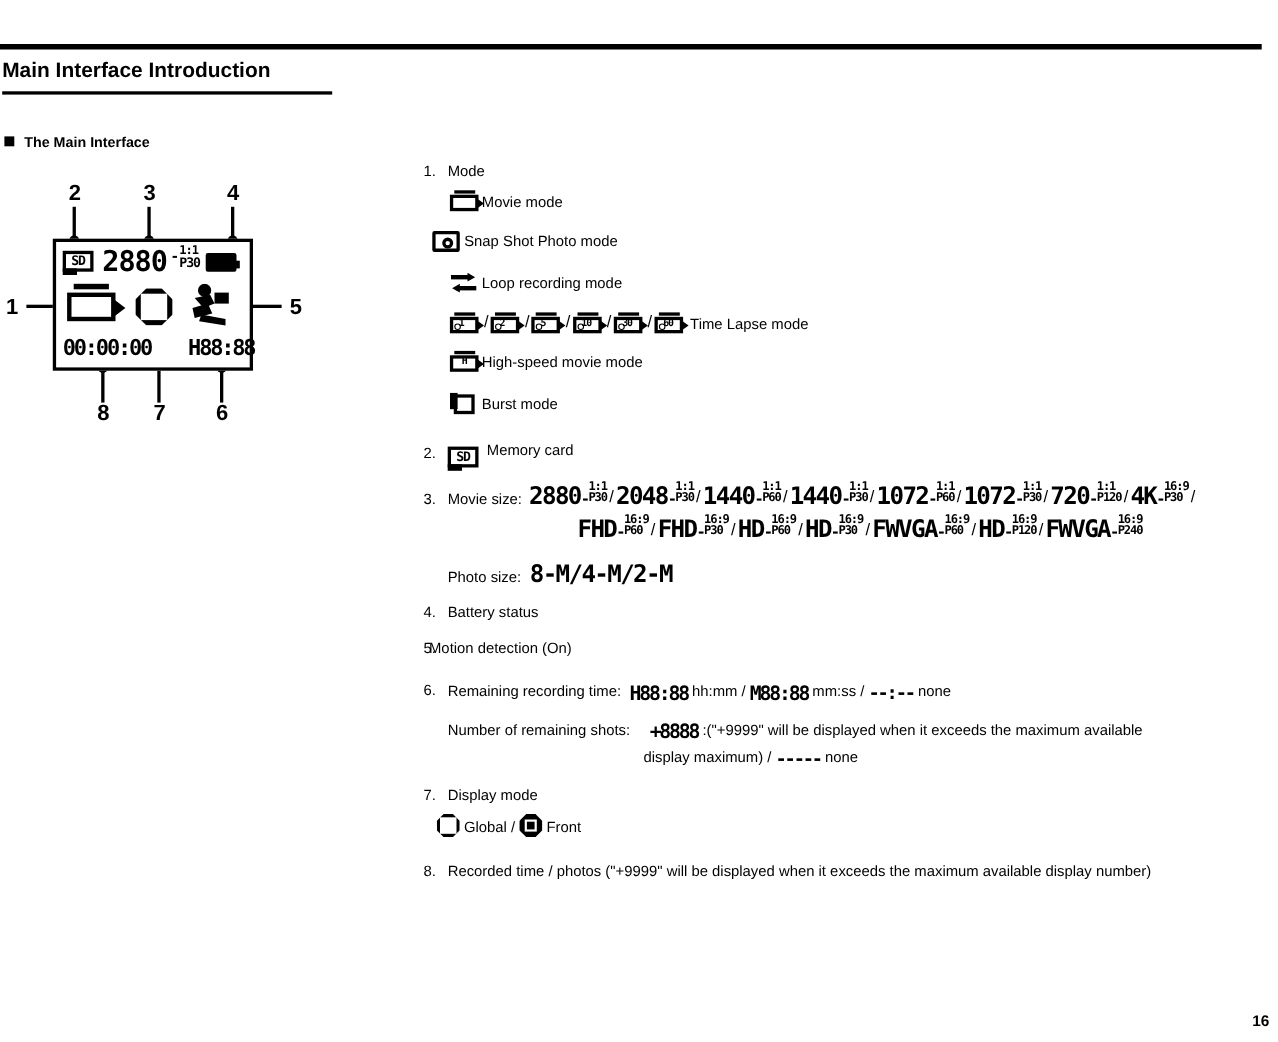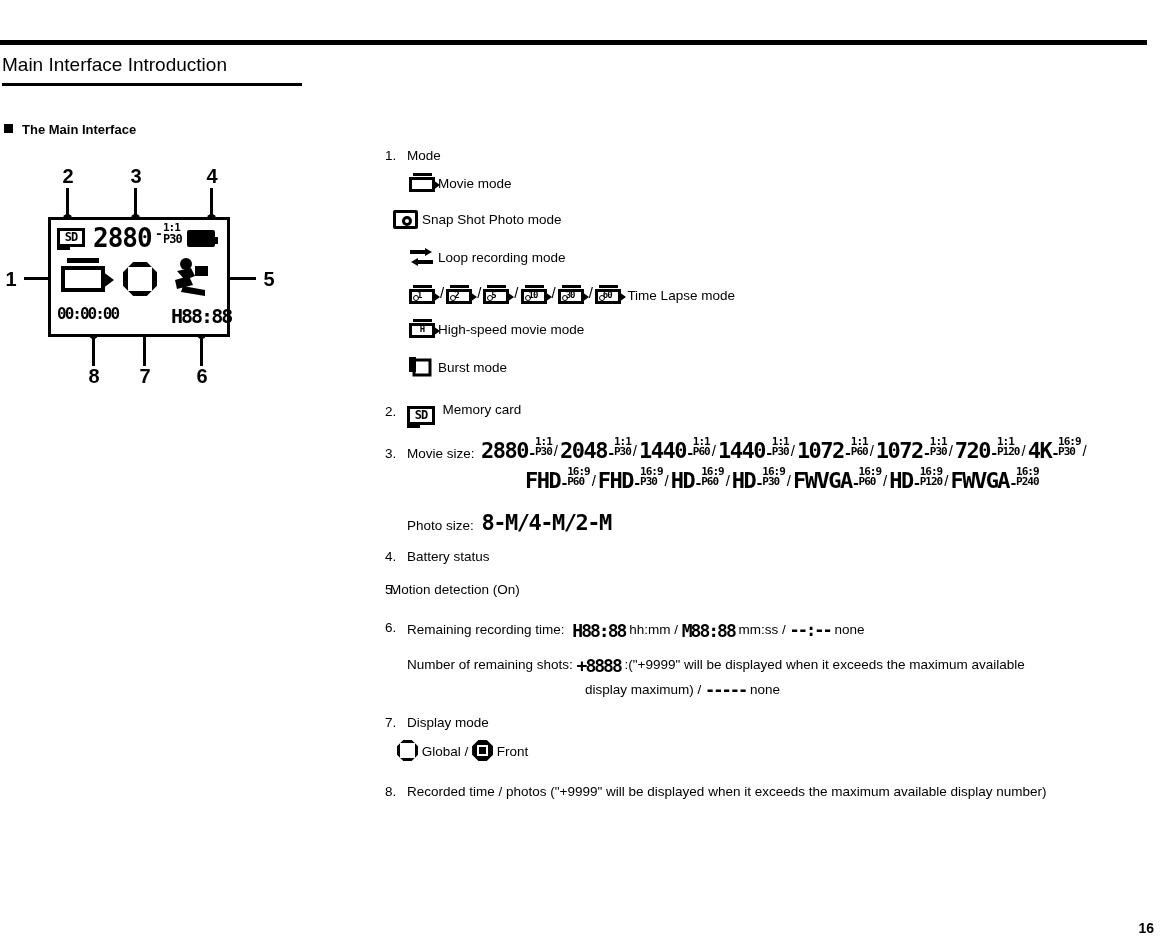--- a/index.html
+++ b/index.html
@@ -13,21 +13,21 @@
   .chapter-title{
     position:absolute;left:8px;top:0px;
     font-size:28px;font-weight:bold;font-style:italic;
     letter-spacing:-.2px;white-space:nowrap;
   }
   .chapter-rule{
     position:absolute;left:0px;top:40px;width:1147px;height:5px;background:#000;
   }
   .section-title{
     position:absolute;left:2px;top:54px;
-    font-size:19px;font-weight:normal;white-space:nowrap;
+    font-size:19px;font-weight:bold;white-space:nowrap;
   }
   .section-rule{
     position:absolute;left:2px;top:83px;width:300px;height:3px;background:#000;
   }
   .bullet-head{
     position:absolute;left:4px;top:122px;font-size:13px;font-weight:bold;
     white-space:nowrap;
   }
   .bullet-sq{
     display:inline-block;width:9px;height:9px;background:#000;margin-right:9px;
@@ -239,21 +239,21 @@
       <div class="octagon" style="left:72px;top:42px;"></div>
 
       <svg class="runner" style="left:120px;top:38px;" width="44" height="40" viewBox="0 0 44 40">
         <circle cx="15" cy="6" r="6" fill="#000"></circle>
         <rect x="24" y="8" width="13" height="10" fill="#000"></rect>
         <path d="M6 13 L20 10 L24 18 L14 22 Z" fill="#000"></path>
         <path d="M4 22 L18 18 L22 27 L6 31 Z" fill="#000"></path>
         <path d="M12 28 L34 32 L34 38 L10 34 Z" fill="#000"></path>
       </svg>
 
-      <div class="lcd-time" style="left:6px;top:84px;font-size:16px;">00:00:00</div>
+      <div class="lcd-time" style="left:6px;top:84px;font-size:20px;">00:00:00</div>
       <div class="lcd-time" style="left:120px;top:84px;font-size:20px;">H88:88</div>
     </div>
   </div>
 
   <div class="rc">
 
     <div class="num" style="left:0px;top:148px;">1.</div>
     <div class="item" style="left:22px;top:148px;">Mode</div>
 
     <div class="item" style="left:24px;top:176px;">
@@ -322,21 +322,21 @@
       <span>/</span>
       <span class="hhmm">M88:88</span>
       <span>mm:ss</span>
       <span>/</span>
       <span class="dashes">--:--</span>
       <span>none</span>
     </div>
 
     <div class="item" style="left:22px;top:655px;">
       <span>Number of remaining shots:</span>
-      <span class="hhmm" style="margin-left:0;">+8888</span>
+      <span class="hhmm" style="margin-left:14px;">+8888</span>
       <span>:("+9999" will be displayed when it exceeds the maximum available</span>
     </div>
     <div class="item" style="left:200px;top:680px;">
       <span>display maximum) /</span>
       <span class="dashes">-----</span>
       <span>none</span>
     </div>
 
     <div class="num" style="left:0px;top:715px;">7.</div>
     <div class="item" style="left:22px;top:715px;">Display mode</div>

